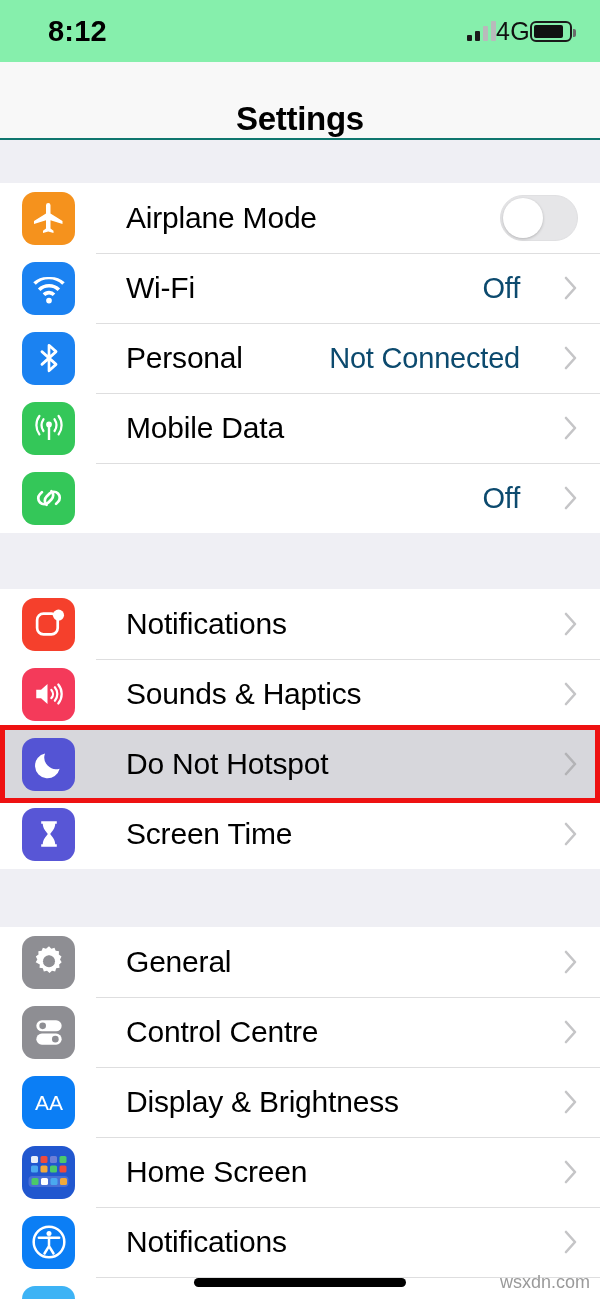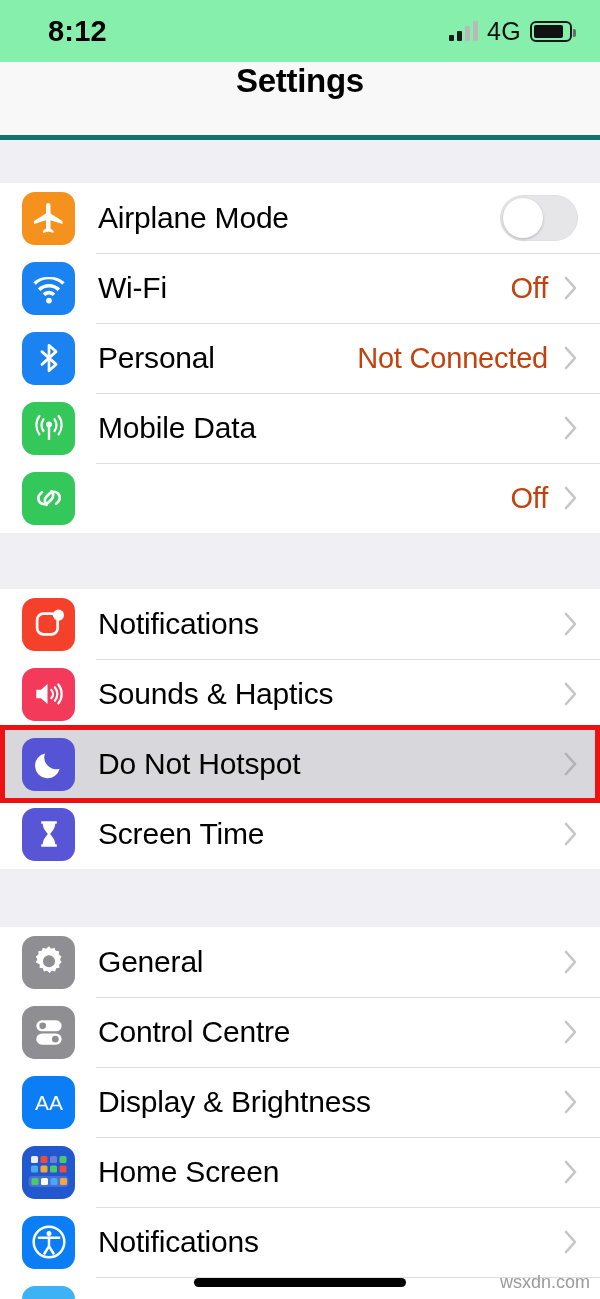--- a/index.html
+++ b/index.html
@@ -22,21 +22,21 @@
     background: #86efac;
     display: flex; align-items: center;
     padding: 0 28px 0 48px;
   }
   .status-time {
     font-size: 29px; font-weight: bold; color: #000;
     letter-spacing: 0.2px;
   }
   .status-right {
     margin-left: auto;
-    display: flex; align-items: center; gap: 9px;
+    display: flex; align-items: center; 
   }
   .signal { display: flex; align-items: flex-end; gap: 3px; height: 20px; }
   .signal i { display: block; width: 5px; border-radius: 1px; background: #b9b9bb; }
   .signal i.on { background: #1a1a1a; }
   .signal i:nth-child(1) { height: 6px; }
   .signal i:nth-child(2) { height: 10px; }
   .signal i:nth-child(3) { height: 15px; }
   .signal i:nth-child(4) { height: 20px; }
   .carrier { font-size: 25px; color: #111; letter-spacing: 0.3px; }
   .battery {
@@ -48,43 +48,43 @@
   }
   .battery:after {
     content: ""; position: absolute; right: -6px; top: 6px;
     width: 3px; height: 8px; background: #6a6a6a; border-radius: 0 2px 2px 0;
   }
 
   
   .navbar {
     height: 78px;
     background: #f8f8f8;
-    display: flex; align-items: flex-start; justify-content: center;
-    border-bottom: 5px solid #0f766e;
+    display: flex; align-items: flex-end; justify-content: center;
+    border-bottom: 2px solid #0f766e;
   }
   .navbar .title {
     font-size: 33px; font-weight: bold; color: #000;
     letter-spacing: -0.3px;
   }
 
   
   .list { background: #efeff4; }
   .gap { background: #efeff4; width: 100%; }
   .gap.g1 { height: 43px; }
   .gap.g2 { height: 56px; }
   .gap.g3 { height: 58px; }
 
   .group { background: #ffffff; }
 
   .row {
     position: relative;
     display: flex; align-items: center;
     height: 70px;
     background: #ffffff;
-    padding-left: 22px; padding-right: 22px;
+    padding-left: 22px; padding-right: 22px; gap: 28px;
   }
   .row + .row:before {
     content: ""; position: absolute; left: 96px; right: 0; top: 0;
     height: 1px; background: #dededf;
   }
   .row.selected { background: #d7d7dc; }
 
   .icon {
     width: 53px; height: 53px; border-radius: 13px;
     flex: 0 0 53px;
@@ -94,21 +94,21 @@
   .icon svg { display: block; }
 
   .label {
     margin-left: 23px;
     font-size: 30px; color: #000;
     letter-spacing: -0.2px;
     white-space: nowrap;
   }
   .value {
     margin-left: auto;
-    font-size: 29px; color: #c2410c;
+    font-size: 29px; color: #0c4a6e;
     letter-spacing: -0.2px;
   }
   .chev {
     margin-left: 16px;
     width: 14px; height: 24px;
     flex: 0 0 14px;
   }
   .chev.only { margin-left: auto; }
   .chev svg { display: block; }
 

